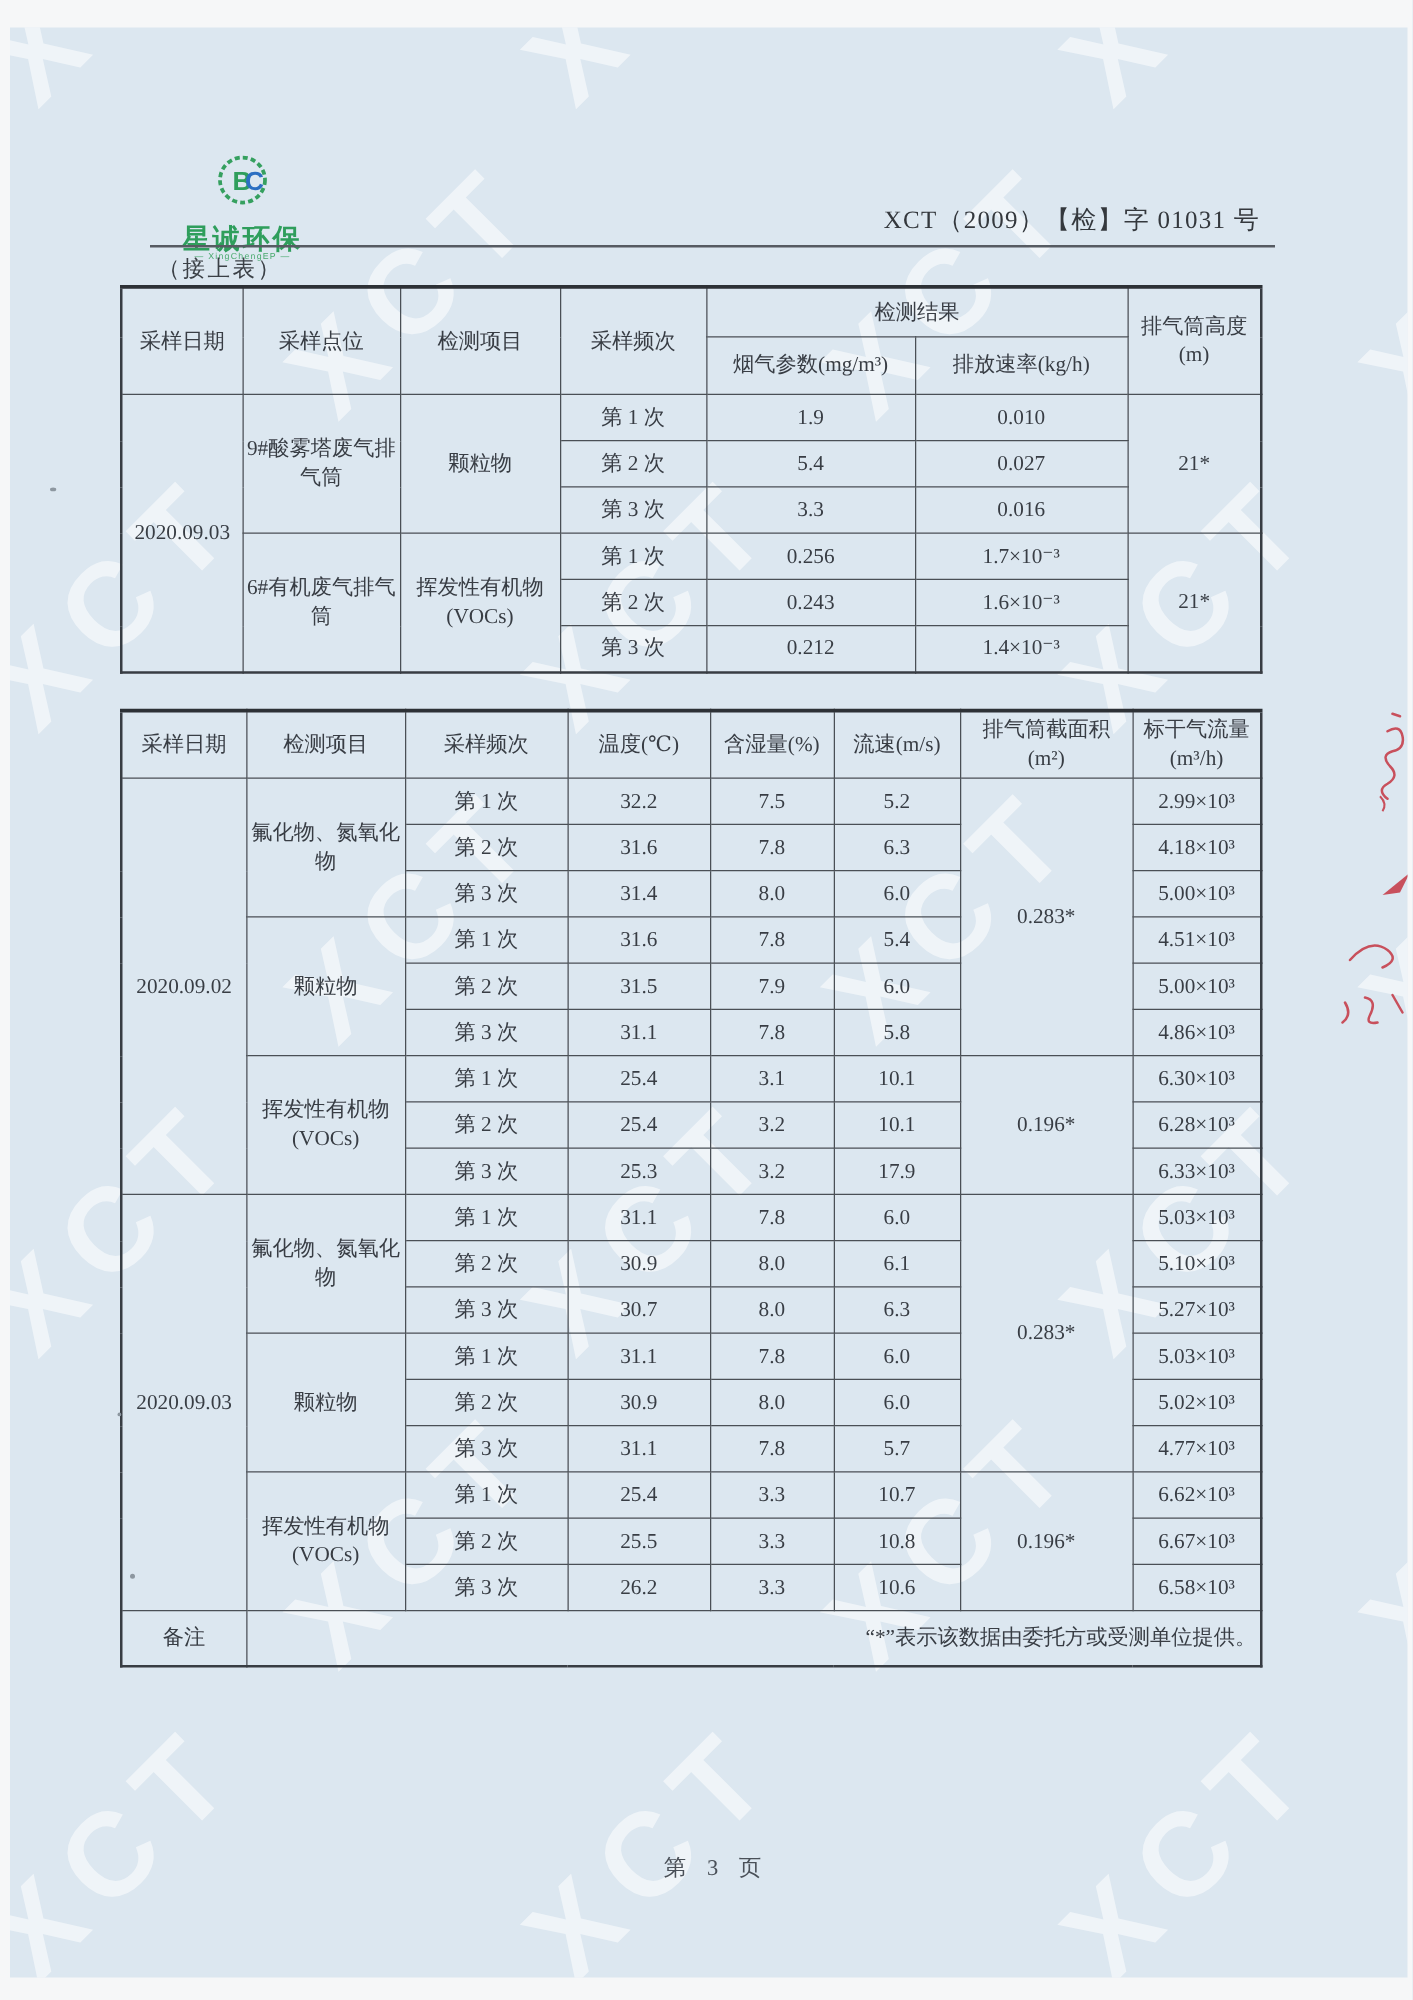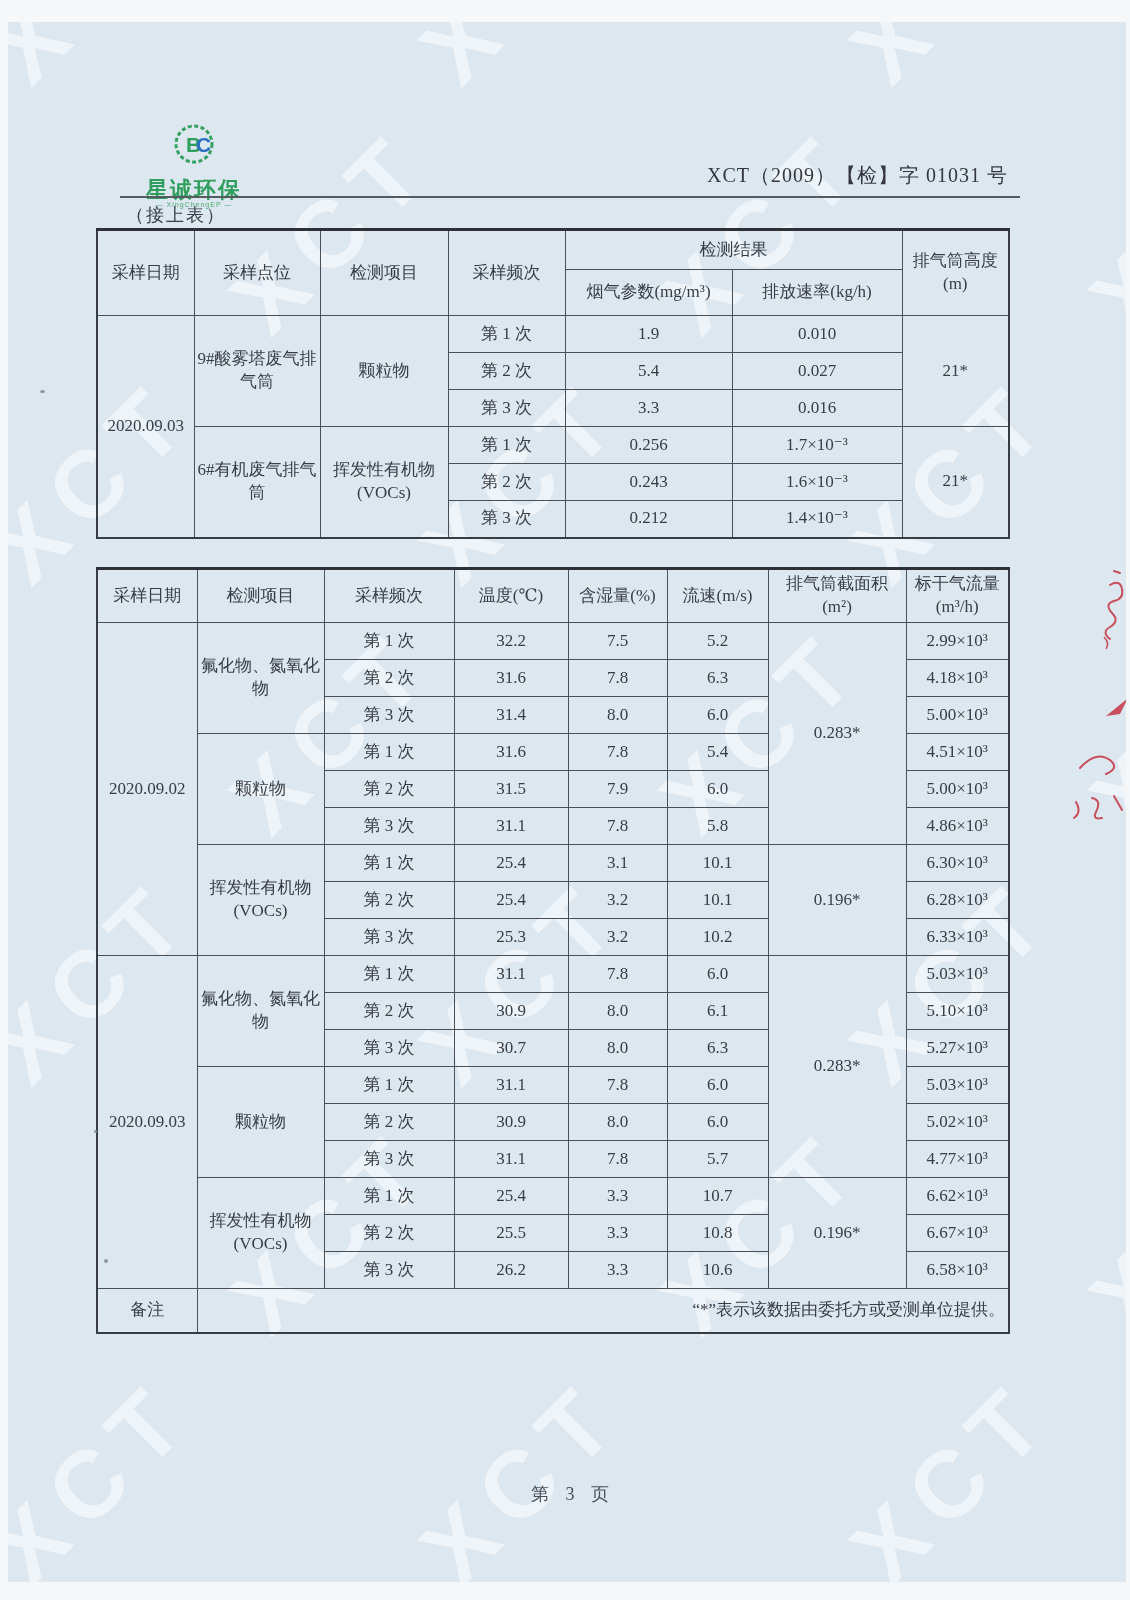--- a/index.html
+++ b/index.html
@@ -250,21 +250,21 @@
         <td>第 2 次</td>
         <td>25.4</td>
         <td>3.2</td>
         <td>10.1</td>
         <td>6.28×10³</td>
       </tr>
       <tr>
         <td>第 3 次</td>
         <td>25.3</td>
         <td>3.2</td>
-        <td>10.2</td>
+        <td>17.9</td>
         <td>6.33×10³</td>
       </tr>
 
       <tr>
         <td rowspan="9">2020.09.03</td>
         <td rowspan="3">氟化物、氮氧化物</td>
         <td>第 1 次</td>
         <td>31.1</td>
         <td>7.8</td>
         <td>6.0</td>

